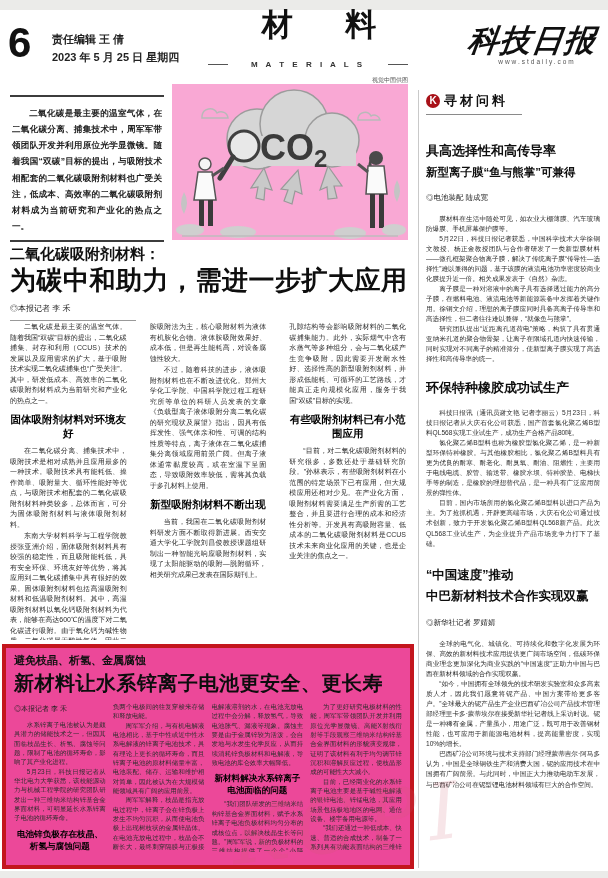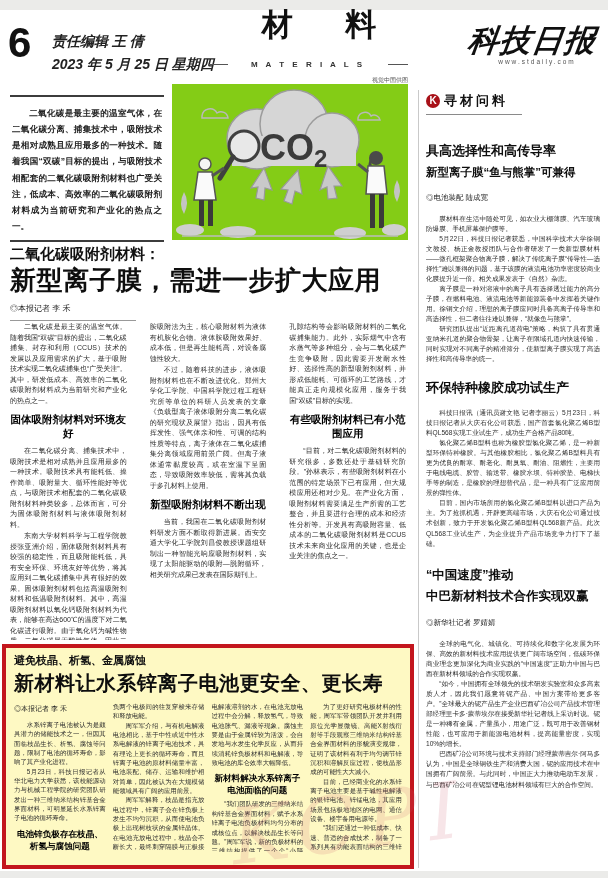--- a/index.html
+++ b/index.html
@@ -4,49 +4,49 @@
 <style>
   html,body{margin:0;padding:0;}
   body{width:608px;height:878px;background:#e9e9e7;font-family:"Liberation Sans",sans-serif;}
   .page{position:relative;width:608px;height:878px;background:#ffffff;overflow:hidden;color:#1c1c1c;}
   .strip{position:absolute;left:0;width:608px;background:#ebebe9;}
   .strip.top{top:0;height:10px;}
   .strip.bottom{top:871px;height:7px;}
 
   
   .pagenum{position:absolute;left:8px;top:22px;font-size:42px;font-weight:800;line-height:1;color:#111;}
-  .edit-block{position:absolute;left:52px;top:30px;font-size:14px;font-weight:bold;line-height:1.65;color:#222;font-style:italic;}
+  .edit-block{position:absolute;left:52px;top:30px;font-size:11px;font-weight:bold;line-height:1.65;color:#222;}
   .sec-title{position:absolute;left:228px;top:4px;width:160px;text-align:center;font-size:31px;font-weight:800;letter-spacing:22px;padding-left:22px;color:#111;white-space:nowrap;}
   .sec-en{position:absolute;left:208px;top:60px;width:200px;display:flex;align-items:center;gap:23px;}
   .sec-en .rule{flex:1;height:1px;background:#555;}
   .sec-en .t{font-size:8px;font-weight:bold;letter-spacing:3px;color:#333;white-space:nowrap;}
   .masthead{position:absolute;left:468px;top:20px;font-family:"DejaVu Serif",serif;font-style:italic;font-weight:bold;font-size:31px;letter-spacing:1px;transform:skewX(-7deg);color:#101010;white-space:nowrap;}
   .site{position:absolute;left:474px;top:58px;width:126px;text-align:center;font-size:6.5px;letter-spacing:2px;color:#555;}
 
   .vdivider{position:absolute;left:418px;top:90px;height:778px;border-left:1px solid #c9c9c9;}
 
   
   .intro{position:absolute;left:10px;top:95px;width:154px;height:147px;border-top:2px solid #3c3c3c;border-bottom:2px solid #3c3c3c;padding:8px 2px;box-sizing:border-box;overflow:hidden;}
   .intro p{margin:0;font-size:8.6px;font-weight:600;line-height:1.88;text-align:justify;text-indent:2em;color:#222;}
 
   
   .illo-caption{position:absolute;left:320px;top:76px;width:88px;text-align:right;font-size:6px;color:#555;}
-  .illo{position:absolute;left:172px;top:84px;width:236px;height:156px;background:#84cc16;}
+  .illo{position:absolute;left:172px;top:84px;width:236px;height:156px;background:#f9a8d4;}
 
   
   .m-kicker{position:absolute;left:10px;top:245px;font-size:15px;font-weight:800;color:#111;}
   .m-head{position:absolute;left:10px;top:263px;width:400px;font-size:26px;font-weight:800;letter-spacing:0.5px;color:#0e0e0e;white-space:nowrap;}
   .m-byline{position:absolute;left:10px;top:303px;width:126px;font-size:8px;color:#222;border-bottom:1px solid #999;padding-bottom:6px;}
   .m-cols{position:absolute;left:10px;top:322px;width:396px;height:318px;display:flex;gap:23px;overflow:hidden;}
   .m-cols .col{flex:1;overflow:hidden;}
   .p{margin:0 0 1px 0;font-size:7px;line-height:1.5;text-align:justify;text-indent:2em;color:#2c2c2c;}
   .subhead{font-size:10.5px;font-weight:800;text-align:center;margin:7px 0 5px;color:#000;}
 
   
-  .battery{position:absolute;left:2px;top:644px;width:412px;height:225px;box-sizing:border-box;border:4px solid #c3161d;background:#fef9c3;padding:4px 8px 4px;overflow:hidden;}
+  .battery{position:absolute;left:2px;top:644px;width:412px;height:225px;box-sizing:border-box;border:4px solid #c3161d;background:#ec4899;padding:4px 8px 4px;overflow:hidden;}
   .b-kicker{font-size:11px;font-weight:800;color:#111;margin:1px 0 2px;}
   .b-head{font-size:20px;font-weight:800;letter-spacing:0.5px;color:#0d0d0d;white-space:nowrap;}
   .b-cols{display:flex;gap:7px;margin-top:5px;height:150px;overflow:hidden;}
   .b-cols .col{flex:1;overflow:hidden;}
   .b-byline{font-size:7px;color:#222;margin:2px 0 6px;}
   .bp{margin:0;font-size:6.4px;line-height:1.46;text-align:justify;text-indent:2em;color:#2e2e2e;}
   .subhead-sm{font-size:8.6px;font-weight:800;text-align:center;margin:5px 0 3px;line-height:1.4;color:#000;}
 
   
   .sidebar{position:absolute;left:426px;top:92px;width:174px;height:778px;overflow:hidden;}
@@ -80,21 +80,21 @@
     <span class="rule"></span>
     <span class="t">M A T E R I A L S</span>
     <span class="rule"></span>
   </div>
   <div class="masthead">科技日报</div>
   <div class="site">www.stdaily.com</div>
 
   <div class="vdivider"></div>
 
   <div class="intro">
-    <p>二氧化碳是最主要的温室气体，在二氧化碳分离、捕集技术中，吸附技术是相对成熟且应用最多的一种技术。随着我国“双碳”目标的提出，与吸附技术相配套的二氧化碳吸附剂材料也广受关注，低成本、高效率的二氧化碳吸附剂材料成为当前研究和产业化的热点之一。</p>
+    <p>二氧化碳是最主要的温室气体，在二氧化碳分离、捕集技术中，周军军带领团队开发并利用原位光学显微镜。随着我国“双碳”目标的提出，与吸附技术相配套的二氧化碳吸附剂材料也广受关注，低成本、高效率的二氧化碳吸附剂材料成为当前研究和产业化的热点之一。</p>
   </div>
 
   <div class="illo-caption">视觉中国供图</div>
   <div class="illo">
     <svg width="236" height="156" viewBox="0 0 236 156">
 
       <path d="M30 32a8 8 0 0 1 15-3 7 7 0 0 1 11 5h-26z" fill="none" stroke="#b9b9b9" stroke-width="1.5"></path>
       <path d="M186 34a7 7 0 0 1 13-2 6 6 0 0 1 9 4h-22z" fill="none" stroke="#b9b9b9" stroke-width="1.5"></path>
 
       <g>
@@ -139,21 +139,21 @@
         <ellipse cx="178" cy="149" rx="16" ry="6"></ellipse>
         <ellipse cx="222" cy="146" rx="12" ry="6"></ellipse>
         <path d="M225 96 q6 10 0 22 q-6 -10 0 -22z" fill="#c4c4c4"></path>
         <path d="M12 108 q6 10 0 22 q-6 -10 0 -22z" fill="#c4c4c4"></path>
       </g>
       <line x1="10" y1="152" x2="226" y2="152" stroke="#bdbdbd" stroke-width="1.5"></line>
     </svg>
   </div>
 
   <div class="m-kicker">二氧化碳吸附剂材料：</div>
-  <div class="m-head">新型离子膜，需进一步扩大应用</div>
+  <div class="m-head">为碳中和助力，需进一步扩大应用</div>
   <div class="m-byline">◎本报记者 李 禾</div>
   <div class="m-cols">
     <div class="col">
       <p class="p">二氧化碳是最主要的温室气体。随着我国“双碳”目标的提出，二氧化碳捕集、封存和利用（CCUS）技术的发展以及应用需求的扩大，基于吸附技术实现二氧化碳捕集也“广受关注”。其中，研发低成本、高效率的二氧化碳吸附剂材料成为当前研究和产业化的热点之一。</p>
       <div class="subhead">固体吸附剂材料对环境友好</div>
       <p class="p">在二氧化碳分离、捕集技术中，吸附技术是相对成熟并且应用最多的一种技术。吸附技术具有能耗低、操作简单、吸附量大、循环性能好等优点，与吸附技术相配套的二氧化碳吸附剂材料种类较多，总体而言，可分为固体吸附剂材料与液体吸附剂材料。</p>
       <p class="p">东南大学材料科学与工程学院教授张亚洲介绍，固体吸附剂材料具有较强的稳定性，而且吸附能耗低，具有安全环保、环境友好等优势，将其应用到二氧化碳捕集中具有很好的效果。固体吸附剂材料包括高温吸附剂材料和低温吸附剂材料。其中，高温吸附剂材料以氧化钙吸附剂材料为代表，能够在高达600℃的温度下对二氧化碳进行吸附。由于氧化钙为碱性物质，二氧化碳属于酸性气体，因此二者很容易发生化学反应生成碳酸钙。</p>
 
     </div>
     <div class="col">

